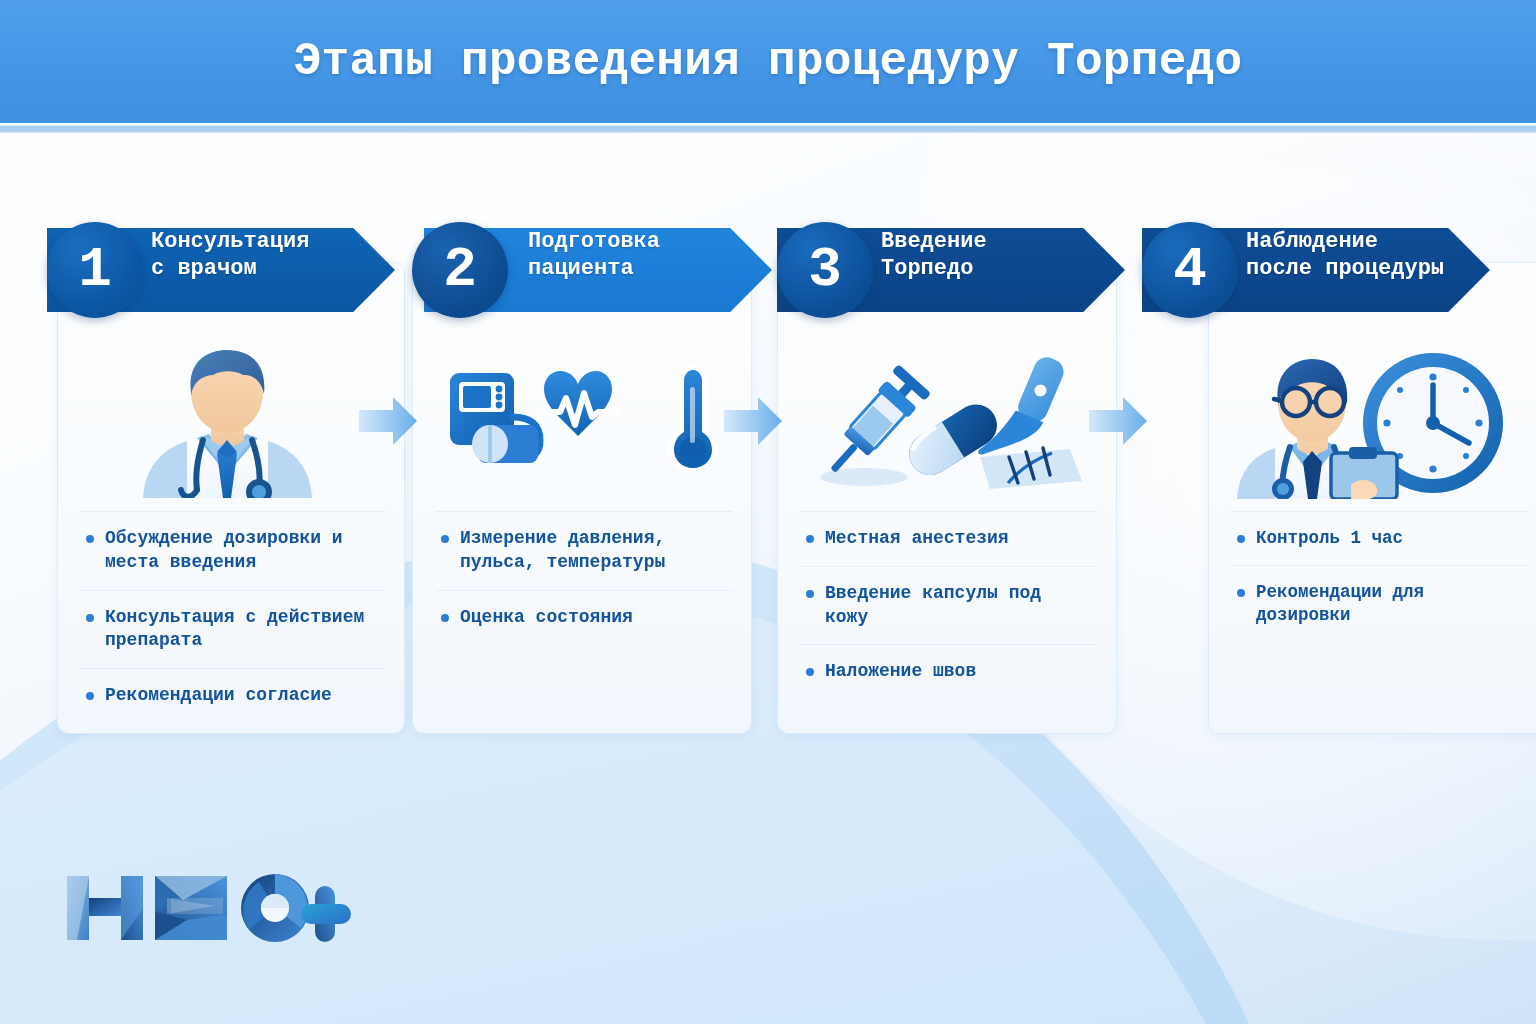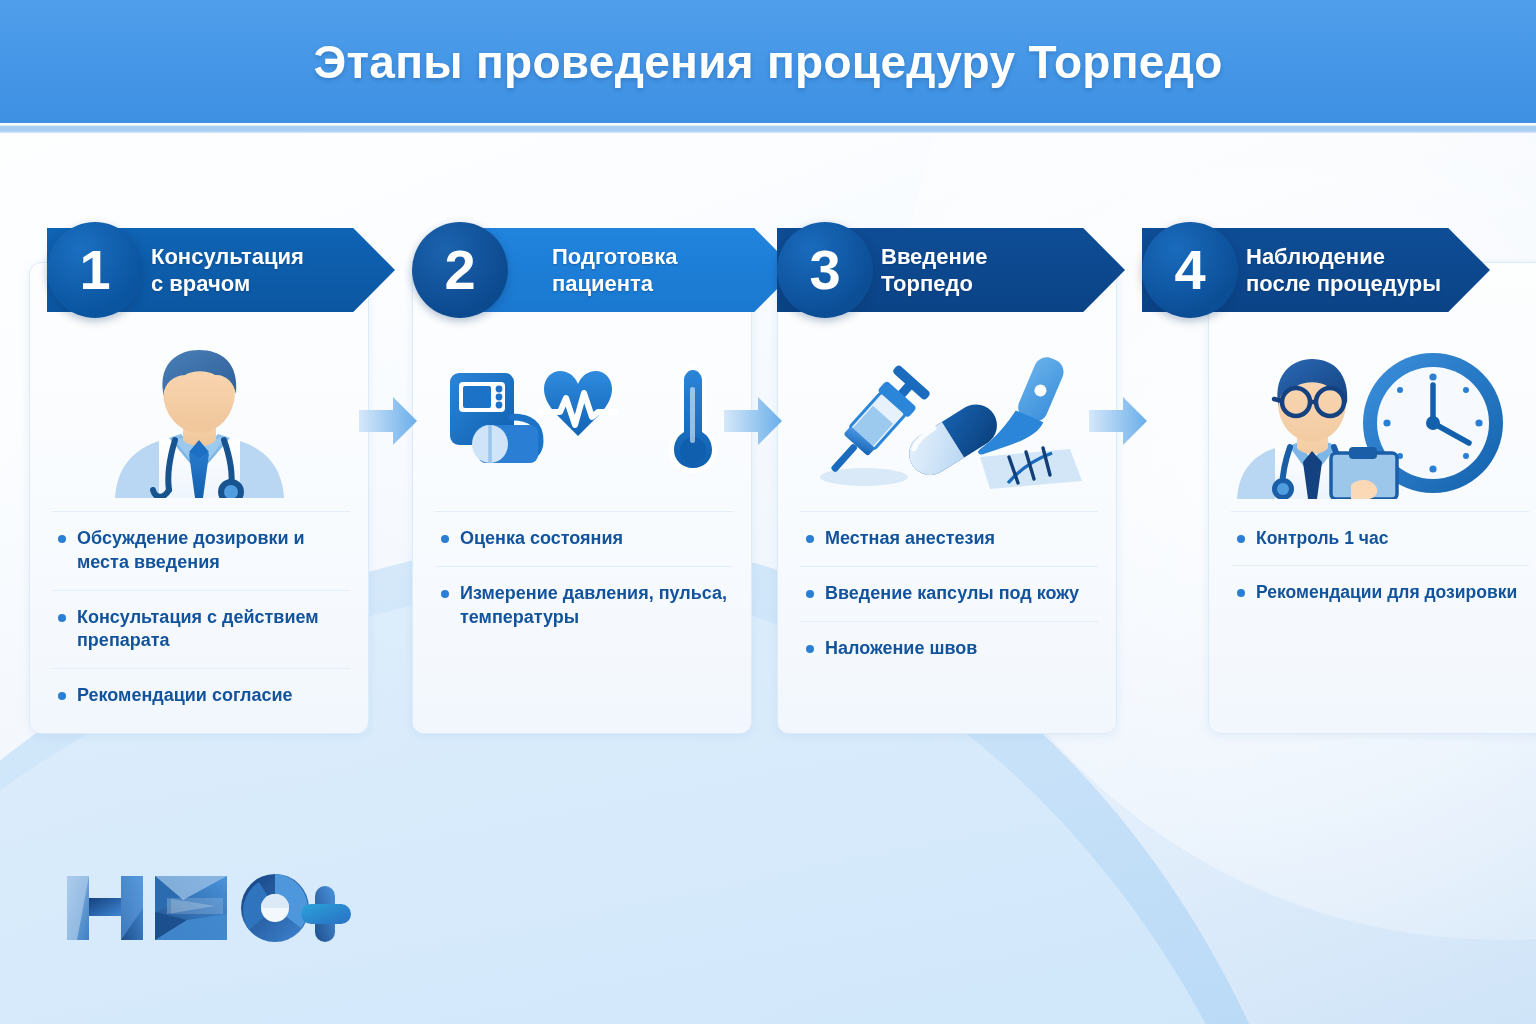--- a/index.html
+++ b/index.html
@@ -6,20 +6,21 @@
   html,body{margin:0;padding:0;}
   body{
     width:1536px;height:1024px;overflow:hidden;
     font-family:"Liberation Sans","DejaVu Sans",sans-serif;
     background:#eef4fb;
   }
   .stage{
     position:relative;width:1536px;height:1024px;overflow:hidden;
     background:
       linear-gradient(160deg,#ffffff 0%,#fbfdff 28%,#f2f7fd 52%,#e2eefb 78%,#cfe4f8 100%);
+    font-family: Liberation Mono, monospace;
   }
   
   .swoosh{position:absolute;pointer-events:none;}
   .swoosh1{
     left:-420px;top:560px;width:1700px;height:900px;
     background:linear-gradient(180deg,rgba(186,219,247,.55),rgba(170,210,245,.75));
     border-radius:58% 42% 0 0 / 100% 100% 0 0;
     transform:rotate(-9deg);
   }
   .swoosh2{
@@ -56,35 +57,35 @@
     position:absolute;left:0;top:228px;width:1536px;height:520px;
     z-index:4;
   }
   .card{
     position:absolute;top:34px;width:338px;height:470px;
     background:linear-gradient(180deg,#fdfefe 0%,#f8fbfe 55%,#f2f7fd 100%);
     border:1px solid #dcebf9;
     border-radius:12px;
     box-shadow:0 2px 10px rgba(110,160,210,.12);
   }
-  .card.c1{left:29px;}
+  .card.c1{left:57px;padding-left:8px;}
   .card.c2{left:412px;}
   .card.c3{left:777px;}
   .card.c4{left:1208px;}
 
   
   .banner{
     position:absolute;top:0;height:84px;width:348px;
     z-index:5;
     -webkit-clip-path:polygon(0 0, 88% 0, 100% 50%, 88% 100%, 0 100%);
     clip-path:polygon(0 0, 88% 0, 100% 50%, 88% 100%, 0 100%);
-    display:flex;align-items:center;
+    display:flex;align-items:flex-start;
   }
   .banner.b1{left:47px;background:linear-gradient(180deg,#0f64b4 0%,#0b56a1 100%);}
-  .banner.b2{left:412px;background:linear-gradient(180deg,#2184dd 0%,#1a78d0 100%);margin-left:36px;}
+  .banner.b2{left:388px;background:linear-gradient(180deg,#2184dd 0%,#1a78d0 100%);margin-left:36px;}
   .banner.b3{left:777px;background:linear-gradient(180deg,#0e4d96 0%,#0b4386 100%);}
   .banner.b4{left:1142px;background:linear-gradient(180deg,#0e4d96 0%,#0b4386 100%);}
 
   .num-circle{
     position:absolute;left:-4px;top:-6px;width:96px;height:96px;border-radius:50%;
     display:flex;align-items:center;justify-content:center;
     color:#ffffff;font-size:56px;font-weight:bold;line-height:1;
     box-shadow:0 3px 8px rgba(10,50,100,.3);
     z-index:7;
   }
@@ -263,25 +264,25 @@
             <path d="M236 16 C236 8 242 2 249 2 C256 2 262 8 262 16 L262 66 C269 71 273 79 273 87 C273 100 262 110 249 110 C236 110 225 100 225 87 C225 79 229 71 236 66 Z" fill="#ffffff"></path>
             <path d="M240 17 C240 12 244 7 249 7 C254 7 258 12 258 17 L258 69 C265 73 268 80 268 87 C268 97 260 105 249 105 C238 105 230 97 230 87 C230 80 233 73 240 69 Z" fill="url(#thm)"></path>
             <circle cx="249" cy="87" r="13" fill="#0f5fae"></circle>
             <rect x="246" y="24" width="5" height="56" rx="2.5" fill="#ffffff" opacity=".55"></rect>
           </g>
         </svg>
       </div>
       <div class="bullets">
         <div class="bullet">
           <span class="dot"></span>
+          <span class="bullet-text">Измерение давления, пульса, температуры</span>
+        </div>
+        <div class="bullet">
+          <span class="dot"></span>
           <span class="bullet-text">Оценка состояния</span>
-        </div>
-        <div class="bullet">
-          <span class="dot"></span>
-          <span class="bullet-text">Измерение давления, пульса, температуры</span>
         </div>
       </div>
     </div>
 
     <div class="card c3">
       <div class="illus">
         <svg width="290" height="140" viewBox="0 0 290 140">
           <defs>
             <linearGradient id="syr" x1="0" y1="0" x2="1" y2="1">
               <stop offset="0" stop-color="#4c9ae6"></stop>

